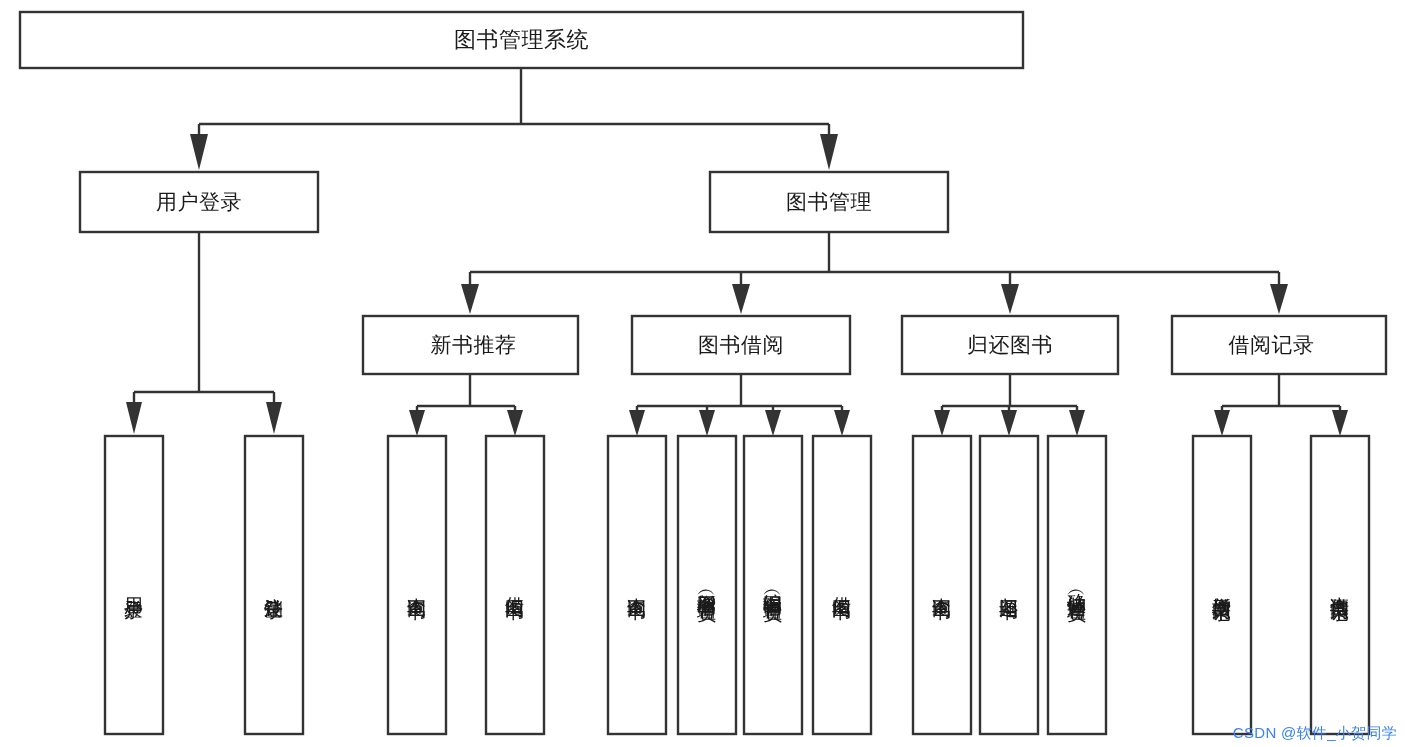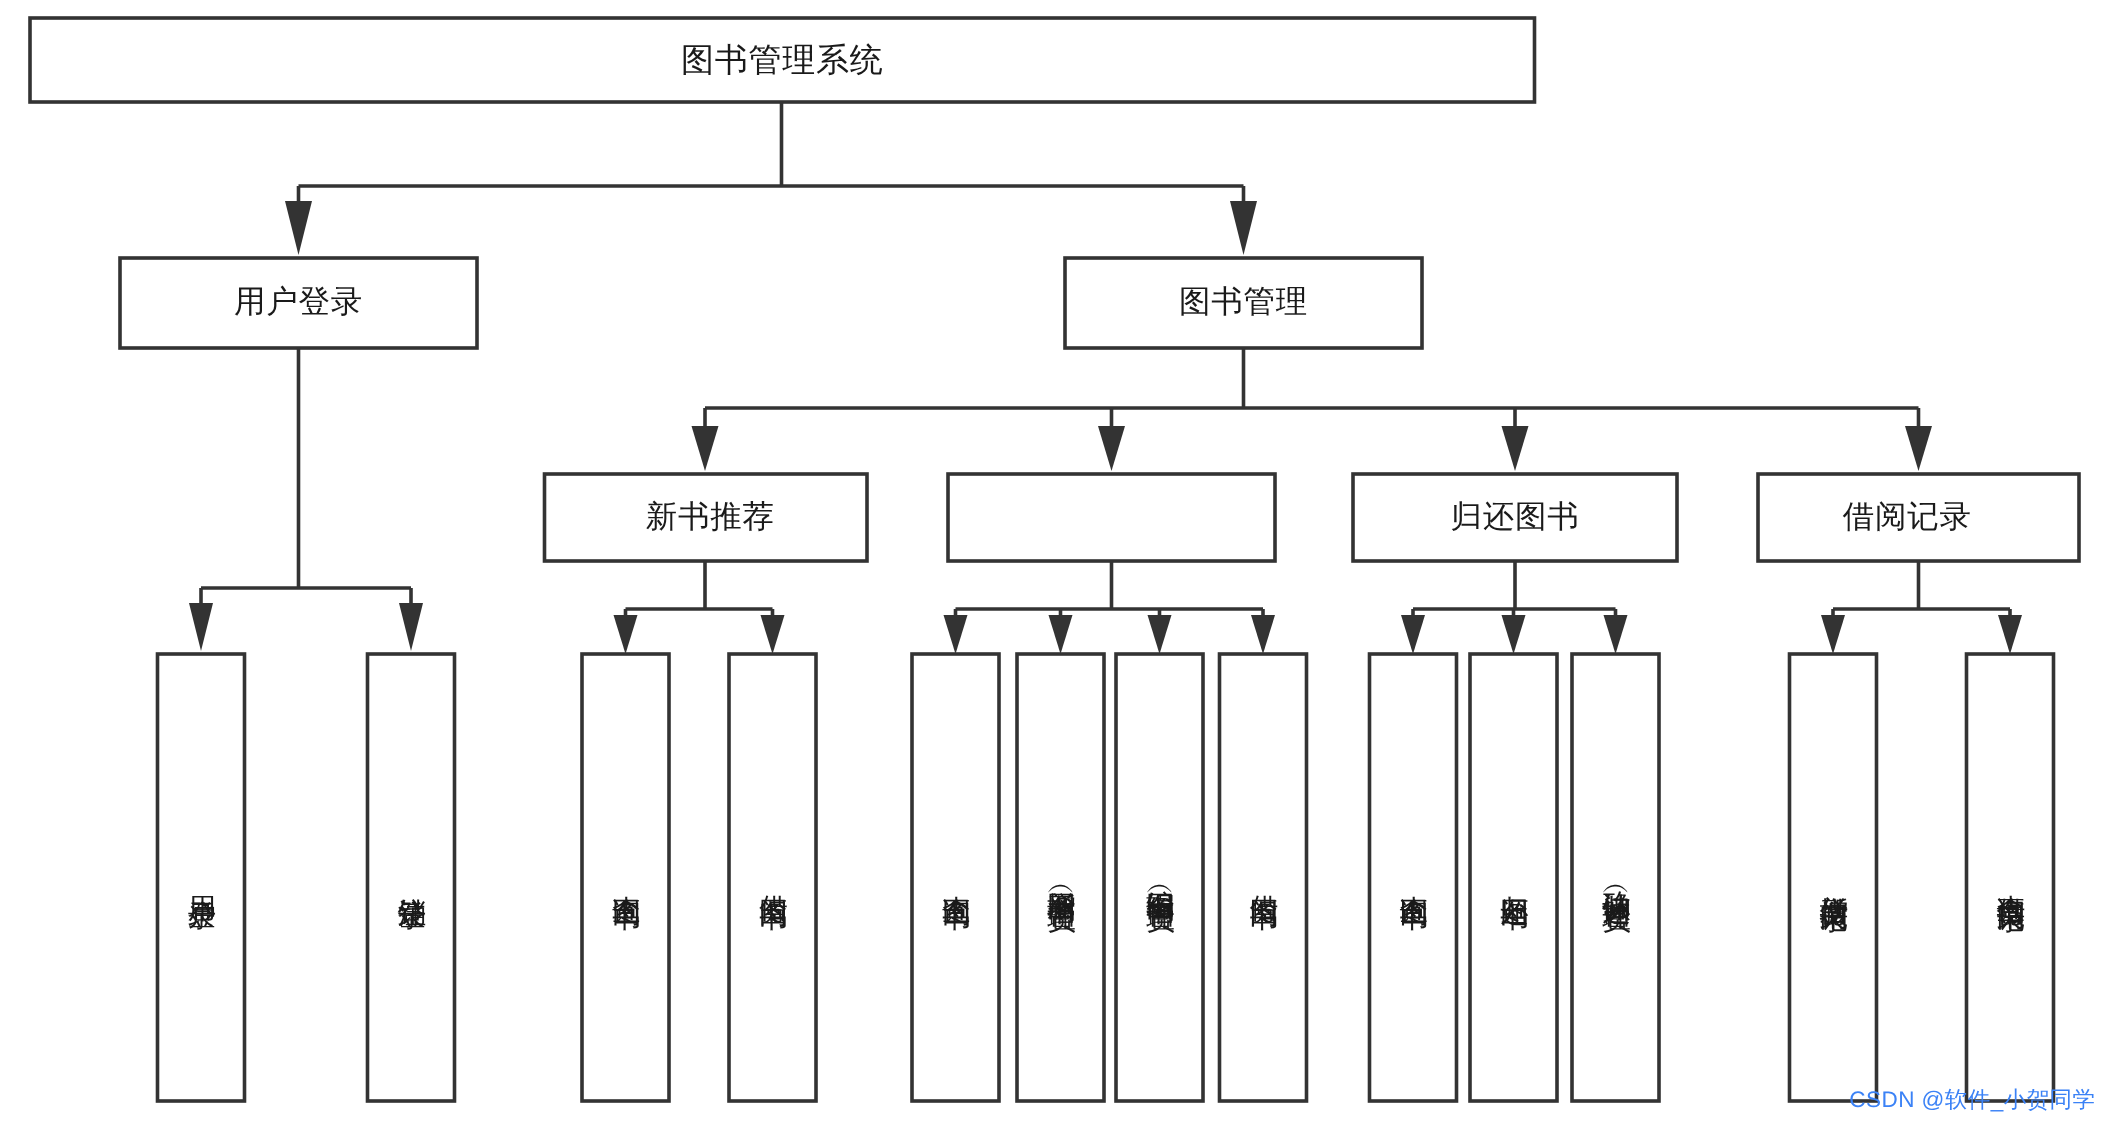--- a/index.html
+++ b/index.html
@@ -173,20 +173,21 @@
     <rect class="node-box" x="1193" y="436" width="58" height="298"></rect>
     <rect class="node-box" x="1311" y="436" width="58" height="298"></rect>
   </svg>
 
   <div class="node-label-h title-label" style="left:20px; top:12px; width:1003px; height:56px;">图书管理系统</div>
 
   <div class="node-label-h" style="left:80px; top:172px; width:238px; height:60px;">用户登录</div>
   <div class="node-label-h" style="left:710px; top:172px; width:238px; height:60px;">图书管理</div>
 
   <div class="node-label-h" style="left:366px; top:316px; width:215px; height:58px;">新书推荐</div>
+  <div class="node-label-h" style="left:632px; top:316px; width:218px; height:58px;">图书借阅</div>
   <div class="node-label-h" style="left:902px; top:316px; width:216px; height:58px;">归还图书</div>
   <div class="node-label-h" style="left:1172px; top:316px; width:199px; height:58px;">借阅记录</div>
 
   <div class="node-label-v" style="left:105px; top:436px; width:58px; height:298px;">用户登录</div>
   <div class="node-label-v" style="left:245px; top:436px; width:58px; height:298px;">注销登录</div>
 
   <div class="node-label-v" style="left:388px; top:436px; width:58px; height:298px;">查询图书</div>
   <div class="node-label-v" style="left:486px; top:436px; width:58px; height:298px;">借阅图书</div>
 
   <div class="node-label-v" style="left:608px; top:436px; width:58px; height:298px;">查询图书</div>

